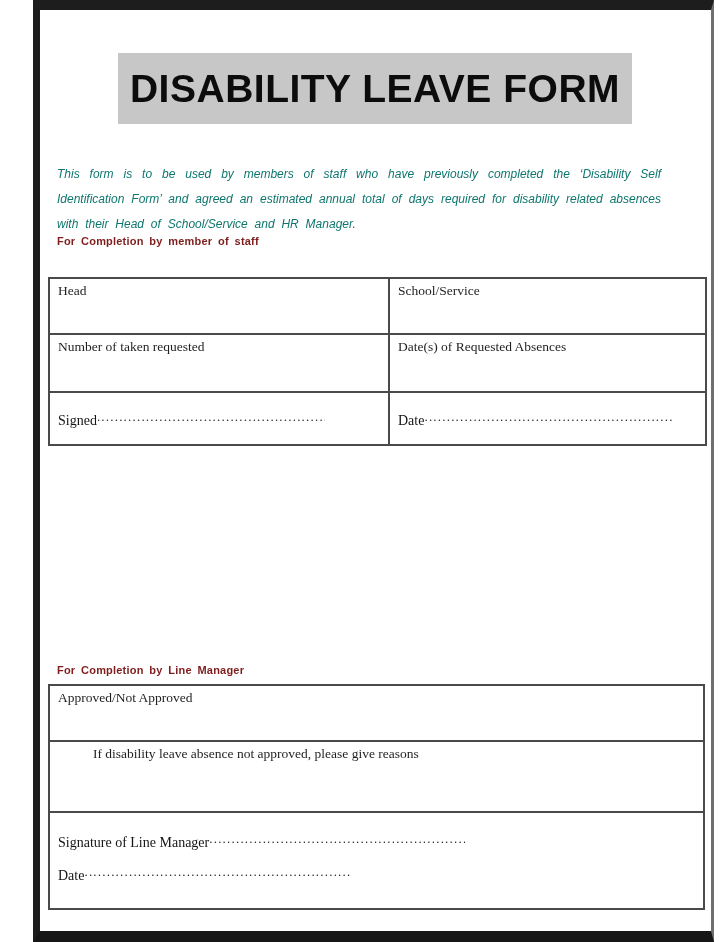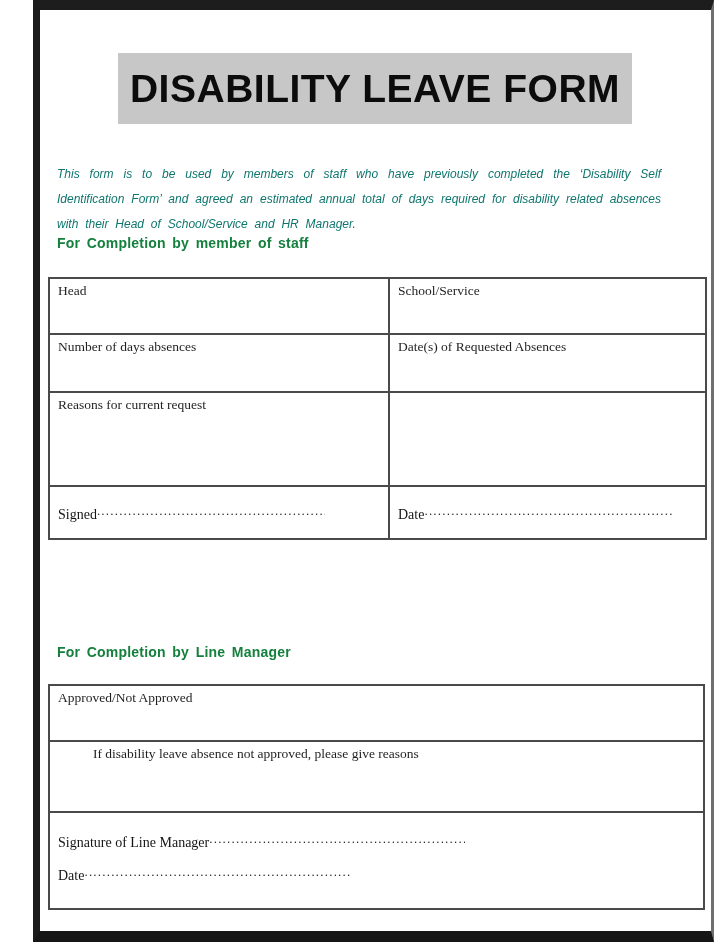--- a/index.html
+++ b/index.html
@@ -28,24 +28,24 @@
     position:absolute;top:150px;left:57px;width:604px;
     font-family:Liberation Sans, sans-serif;font-style:italic;
     font-size:12px;line-height:25px;color:#0f766e;
     text-align:justify;word-spacing:3.5px;
   }
 
   
   .sec-heading{
     position:absolute;left:57px;
     font-family:"Liberation Sans",sans-serif;font-weight:bold;
-    font-size:14px;color:#15803d;word-spacing:2.5px;letter-spacing:0.2px;
+    font-size:11px;color:#7f1d1d;word-spacing:2.5px;letter-spacing:0.2px;
   }
   .h-staff{top:235px;}
-  .h-manager{top:644px;}
+  .h-manager{top:664px;}
 
   
   table.form-table{
     position:absolute;left:48px;width:657px;
     border-collapse:collapse;table-layout:fixed;background:#fff;
   }
   table.staff-table{top:277px;}
   table.manager-table{top:684px;}
   .form-table td{
     border:2px solid #4a4a4a;vertical-align:top;padding:3px 8px;
@@ -93,26 +93,22 @@
   <colgroup>
       <col class="c1">
       <col class="c2">
     </colgroup>
   <tbody>
       <tr class="r1">
     <td>Head</td>
     <td>School/Service</td>
   </tr>
   <tr class="r3">
-    <td>Number of days absences</td>
+    <td>Number of taken requested</td>
     <td>Date(s) of Requested Absences</td>
-  </tr>
-  <tr class="r4">
-    <td>Reasons for current request</td>
-    <td></td>
   </tr>
   <tr class="r5">
     <td>
       <span class="bold-label">Signed</span><span class="leader signed-dots">................................................................................................</span>
     </td>
     <td>
       <span class="bold-label">Date</span><span class="leader date-staff-dots">................................................................................................</span>
     </td>
   </tr>
 </tbody>

